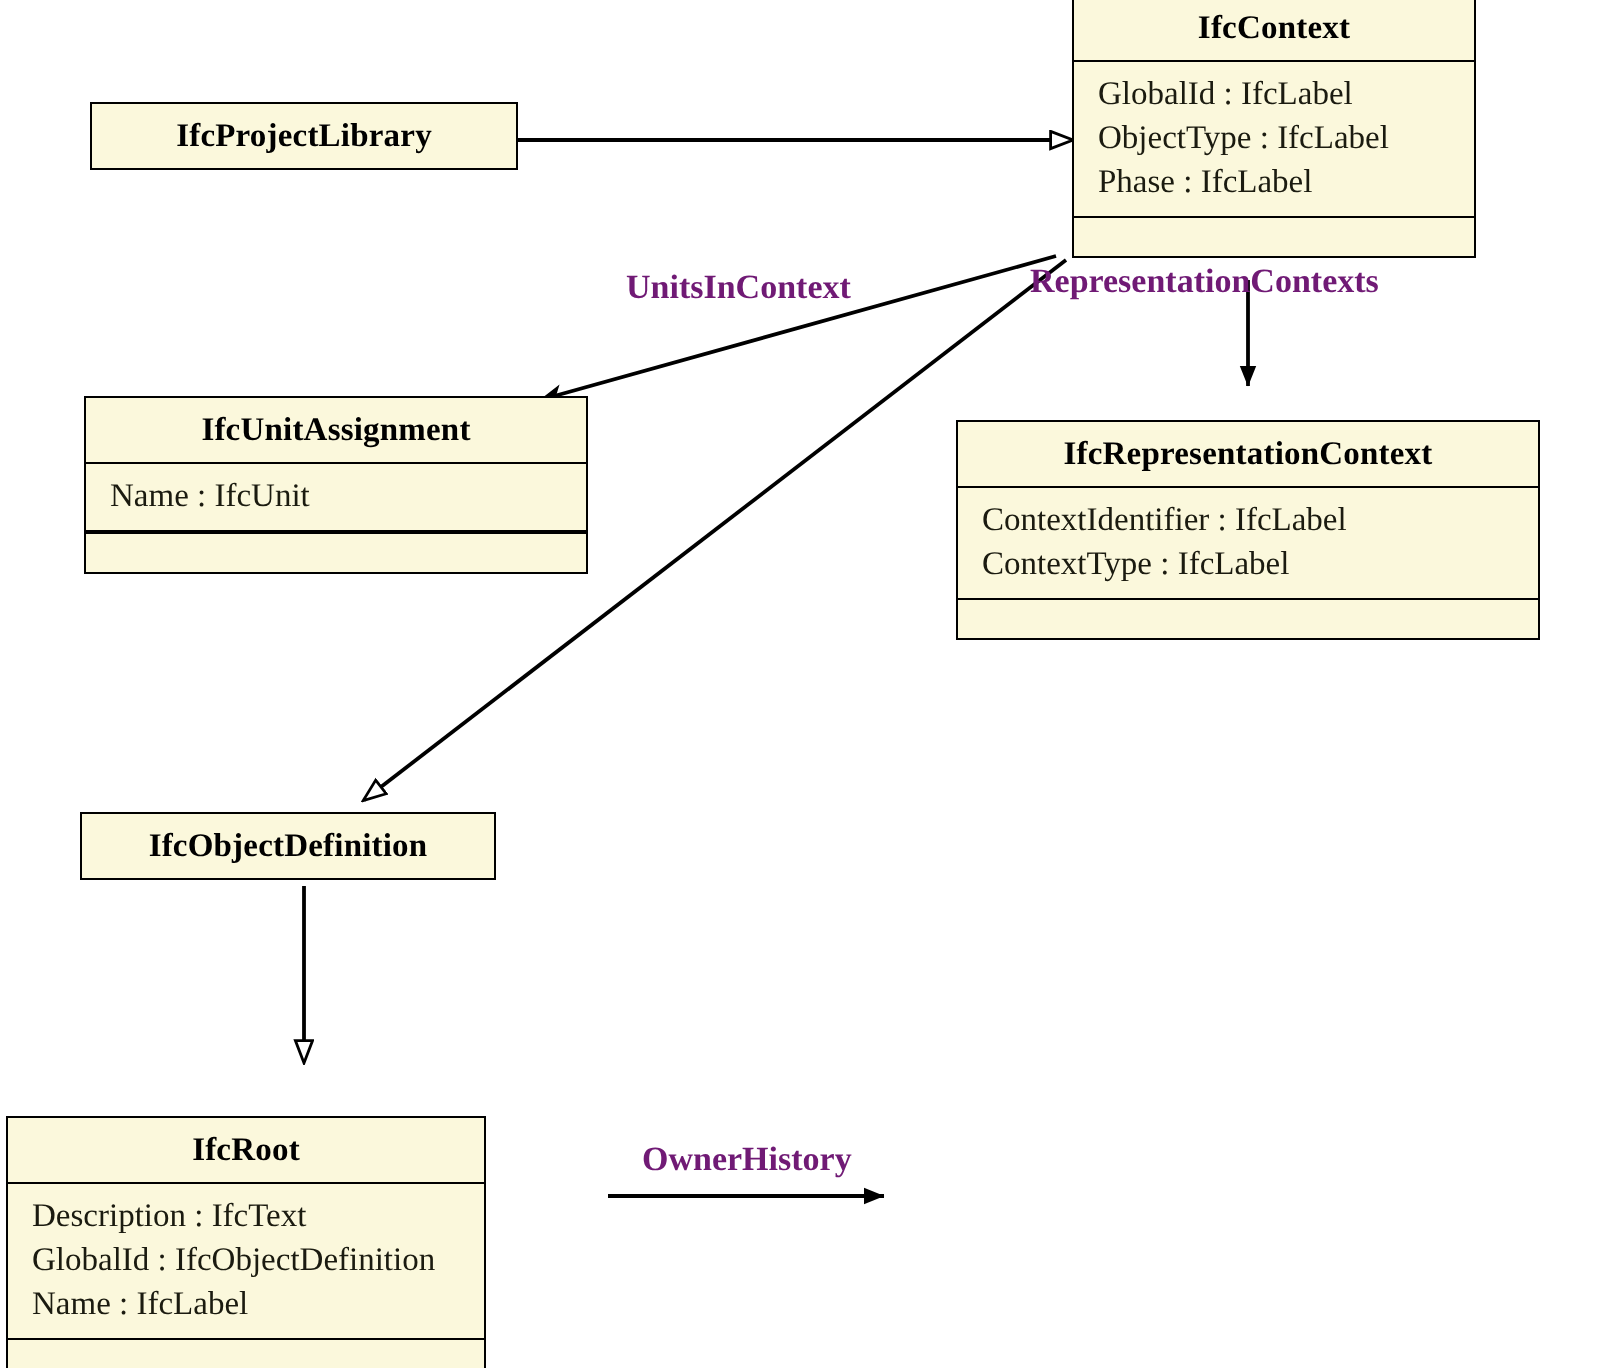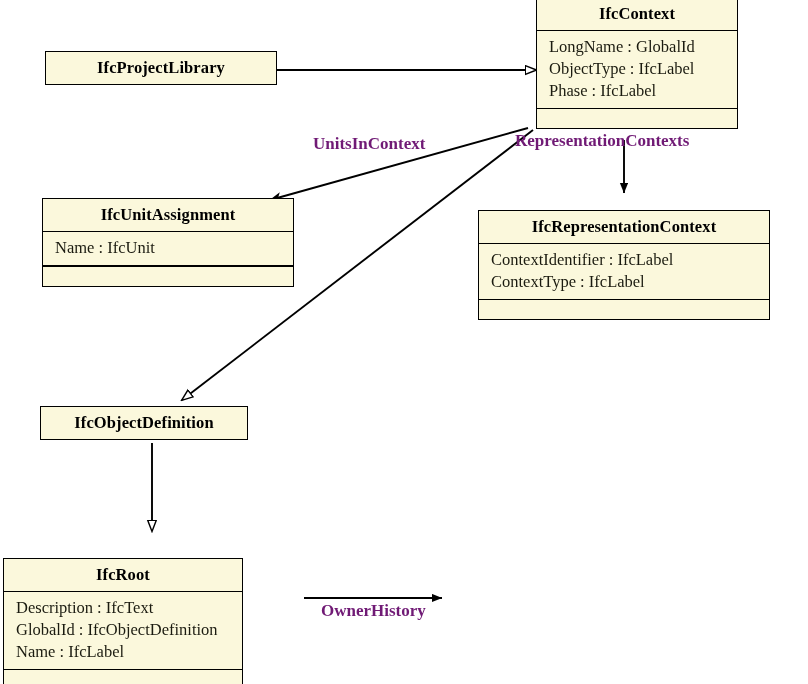--- a/index.html
+++ b/index.html
@@ -94,35 +94,35 @@
 
     <line x1="152" y1="443" x2="152" y2="531" stroke="#000000" stroke-width="1.9" marker-end="url(#hollowTri)"></line>
 
     <line x1="304" y1="598" x2="442" y2="598" stroke="#000000" stroke-width="1.9" marker-end="url(#filledArrow)"></line>
   </svg>
 
   <div class="edge-label" style="left:313px; top:134px;">UnitsInContext</div>
 
   <div class="edge-label" style="left:515px; top:131px;">RepresentationContexts</div>
 
-  <div class="edge-label" style="left:321px; top:570px;margin-top:31px;">OwnerHistory</div>
+  <div class="edge-label" style="left:321px; top:570px;">OwnerHistory</div>
 
   <div class="uml-class" style="left:536px; top:-3px; width:202px;">
     <div class="uml-title">IfcContext</div>
     <div class="uml-sep"></div>
     <div class="uml-attrs">
-      <div class="uml-attr">LongName : GlobalId</div>
+      <div class="uml-attr">GlobalId : IfcLabel</div>
       <div class="uml-attr">ObjectType : IfcLabel</div>
       <div class="uml-attr">Phase : IfcLabel</div>
     </div>
     <div class="uml-sep"></div>
     <div class="uml-ops"></div>
   </div>
 
-  <div class="uml-class" style="left:45px; top:51px; width:232px;">
+  <div class="uml-class" style="left:45px; top:51px; width:214px;">
     <div class="uml-title">IfcProjectLibrary</div>
   </div>
 
   <div class="uml-class" style="left:42px; top:198px; width:252px;">
     <div class="uml-title">IfcUnitAssignment</div>
     <div class="uml-sep"></div>
     <div class="uml-attrs">
       <div class="uml-attr">Name : IfcUnit</div>
     </div>
     <div class="uml-sep"></div>

